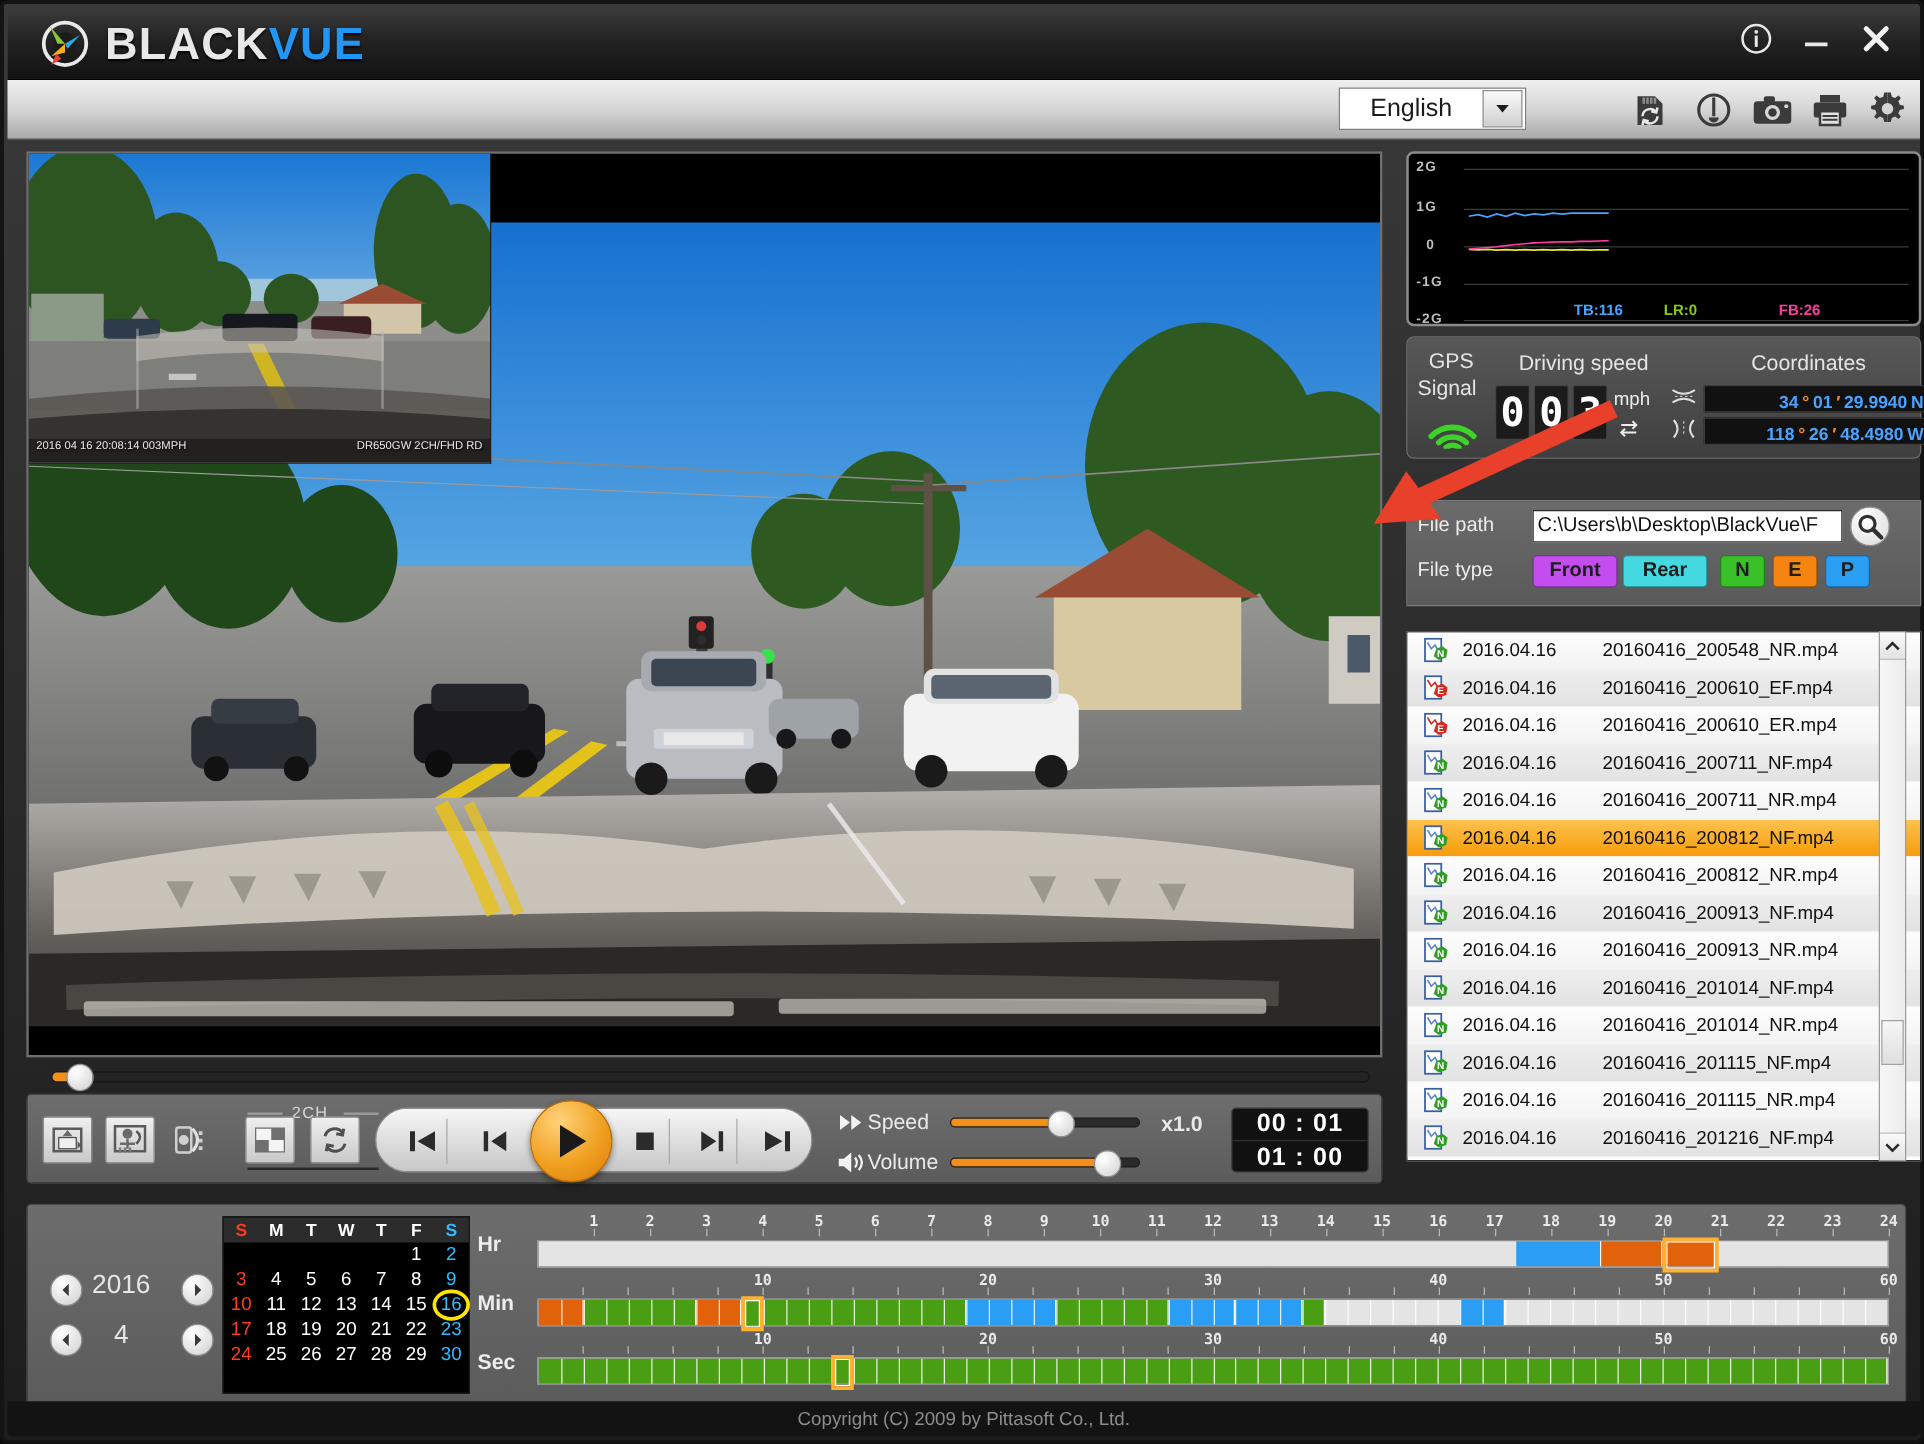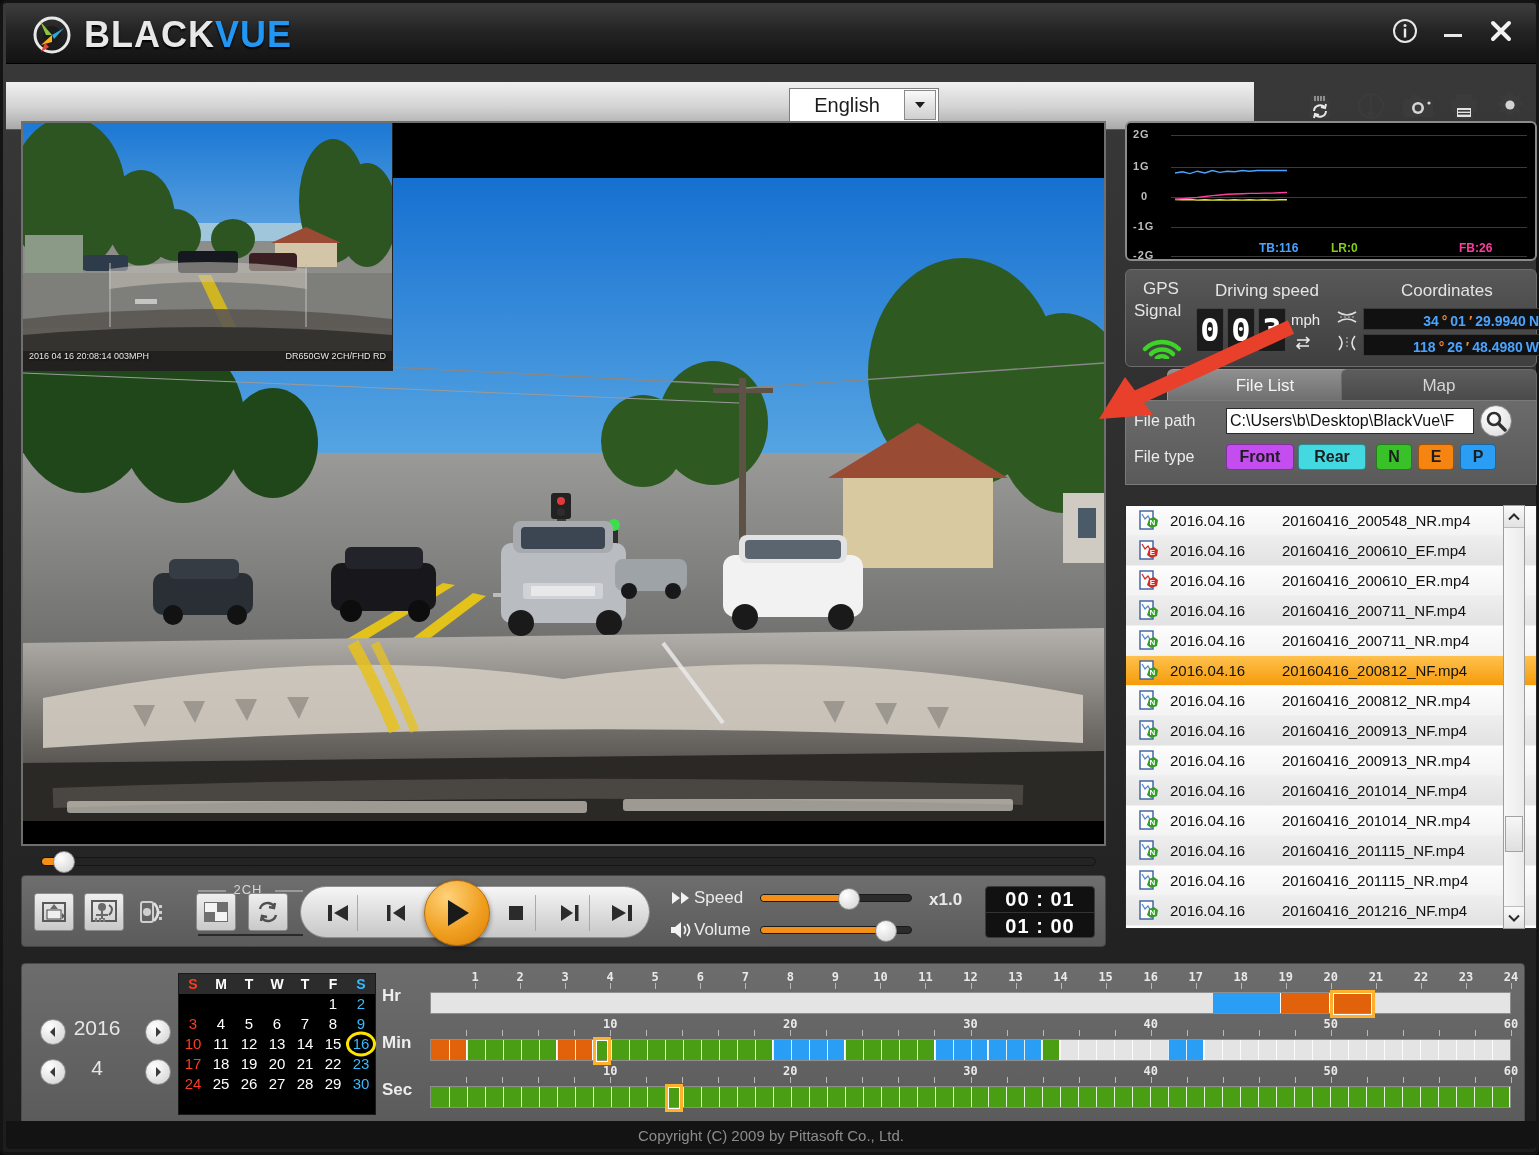--- a/index.html
+++ b/index.html
@@ -28,21 +28,21 @@
     font-size:36px; font-weight:bold; letter-spacing:1px;
     font-family:"Liberation Sans", sans-serif;
   }
   .logo-black { color:#e8e8e8; text-shadow:0 2px 2px #000; }
   .logo-vue  { color:#2196f3; text-shadow:0 2px 2px #000; }
   .win-btns { position:absolute; right:22px; top:12px; display:flex; align-items:center; gap:22px; }
   .win-btn { color:#e3e3e3; cursor:pointer; line-height:1; }
 
   
   #toolbar {
-    position:absolute; left:3px; top:79px; width:1248px; height:48px;
+    position:absolute; left:3px; top:61px; width:1530px; height:48px;
     background: linear-gradient(#f0f0f0 0%, #d4d4d4 52%, #a9a9a9 100%);
     border-bottom:1px solid #555;
   }
   #lang-select {
     position:absolute; right:315px; top:6px; width:150px; height:34px;
     background:#fff; border:1px solid #7e7e7e; display:flex; align-items:center;
   }
   #lang-label { flex:1; text-align:center; font-size:20px; color:#1b1b1b; }
   #lang-arrow {
     width:32px; height:30px; margin-right:2px;
@@ -718,21 +718,21 @@
     <div class="g-ylab" style="top:67px; left:14px;">0</div>
     <div class="g-ylab" style="top:97px;">-1G</div>
     <div class="g-ylab" style="top:126px;">-2G</div>
     <svg id="g-plot" width="408" height="136" viewBox="0 0 408 136" style="position:absolute;left:0;top:0;">
         <polyline points="48.0,50.0 55.5,48.8 62.9,50.6 70.4,48.2 77.9,50.0 85.3,47.5 92.8,49.4 100.3,48.2 107.7,48.8 115.2,47.5 122.7,48.2 130.1,47.5 137.6,47.5 145.1,47.5 152.5,47.5 160.0,47.5" fill="none" stroke="#4aa3ff" stroke-width="1.4"></polyline>
         <polyline points="48.0,76.5 55.5,76.8 62.9,76.5 70.4,77.1 77.9,76.8 85.3,77.1 92.8,76.8 100.3,77.1 107.7,76.8 115.2,77.1 122.7,76.8 130.1,77.1 137.6,76.8 145.1,77.1 152.5,76.8 160.0,76.8" fill="none" stroke="#e8e832" stroke-width="1.4"></polyline>
         <polyline points="48.0,76.2 55.5,75.6 62.9,75.0 70.4,74.4 77.9,73.5 85.3,72.6 92.8,72.0 100.3,71.3 107.7,71.0 115.2,70.7 122.7,70.4 130.1,70.4 137.6,70.1 145.1,70.1 152.5,69.8 160.0,69.5" fill="none" stroke="#ff3ca0" stroke-width="1.4"></polyline>
       </svg>
     <div class="g-legend" style="left:132px; color:#4aa3ff;">TB:116</div>
     <div class="g-legend" style="left:204px; color:#84cc16;">LR:0</div>
-    <div class="g-legend" style="left:296px; color:#ff3ca0;margin-left:36px;">FB:26</div>
+    <div class="g-legend" style="left:296px; color:#ff3ca0;">FB:26</div>
   </div>
 
   <div id="gpsbox"></div>
   <div class="gps-head" style="left:1140px; top:276px;">GPS</div>
   <div class="gps-head" style="left:1131px; top:298px;">Signal</div>
   <div style="position:absolute; left:1136px; top:320px;">
     <svg width="46" height="36" viewBox="0 0 46 36">
       <path d="M6 26 a24 24 0 0 1 34 0" stroke="#3dd428" stroke-width="4.5" fill="none" stroke-linecap="round"></path>
       <path d="M12 31 a16 16 0 0 1 22 0" stroke="#3dd428" stroke-width="4.5" fill="none" stroke-linecap="round"></path>
       <path d="M18 35 a8 8 0 0 1 10 0" stroke="#3dd428" stroke-width="4.5" fill="none" stroke-linecap="round"></path>
@@ -774,24 +774,20 @@
   </div>
   <div class="coord-row" style="top:331px;">
     <span>118</span>
     <span class="deg">°</span>
     <span>26</span>
     <span class="deg">′</span>
     <span>48.4980</span>
     <span>W</span>
   </div>
 
-  <div id="tabs">
-    <div class="tab active" style="left:42px;">File List</div>
-    <div class="tab inactive" style="left:216px;">Map</div>
-  </div>
 
   <div id="filepanel">
     <div class="fp-label" style="top:11px;">File path</div>
     <div id="path-input">C:\Users\b\Desktop\BlackVue\F</div>
     <div id="search-btn">
       <svg width="22" height="22" viewBox="0 0 22 22">
         <circle cx="9" cy="9" r="6" fill="none" stroke="#2f2f2f" stroke-width="2.6"></circle>
         <path d="M13.5 13.5 L20 20" stroke="#2f2f2f" stroke-width="3.4" stroke-linecap="round"></path>
       </svg>
     </div>

